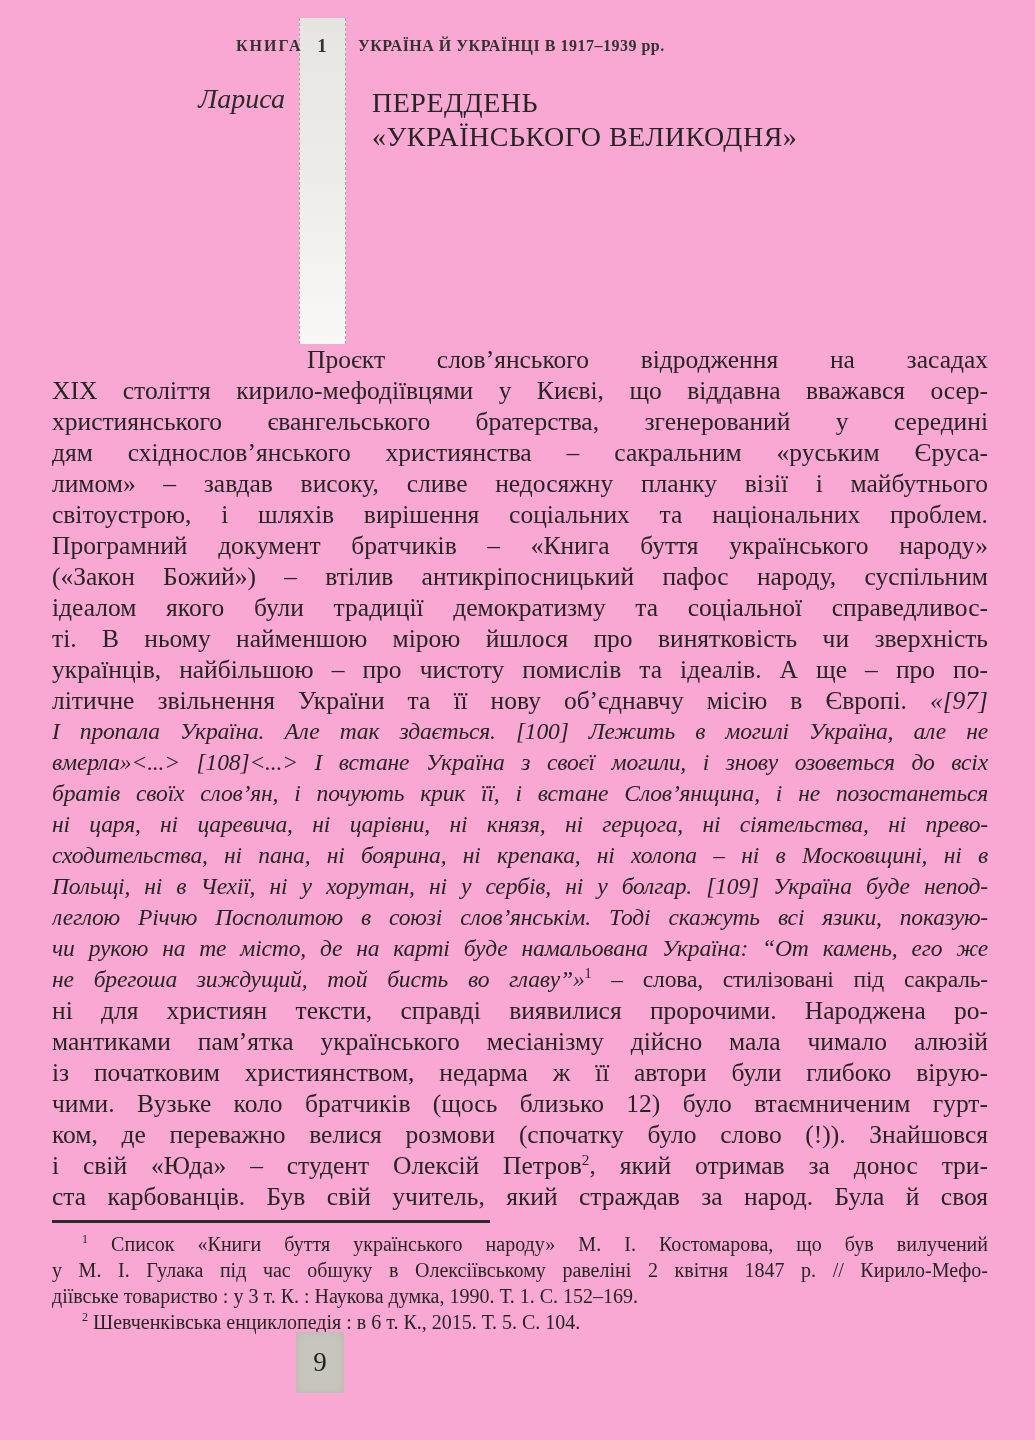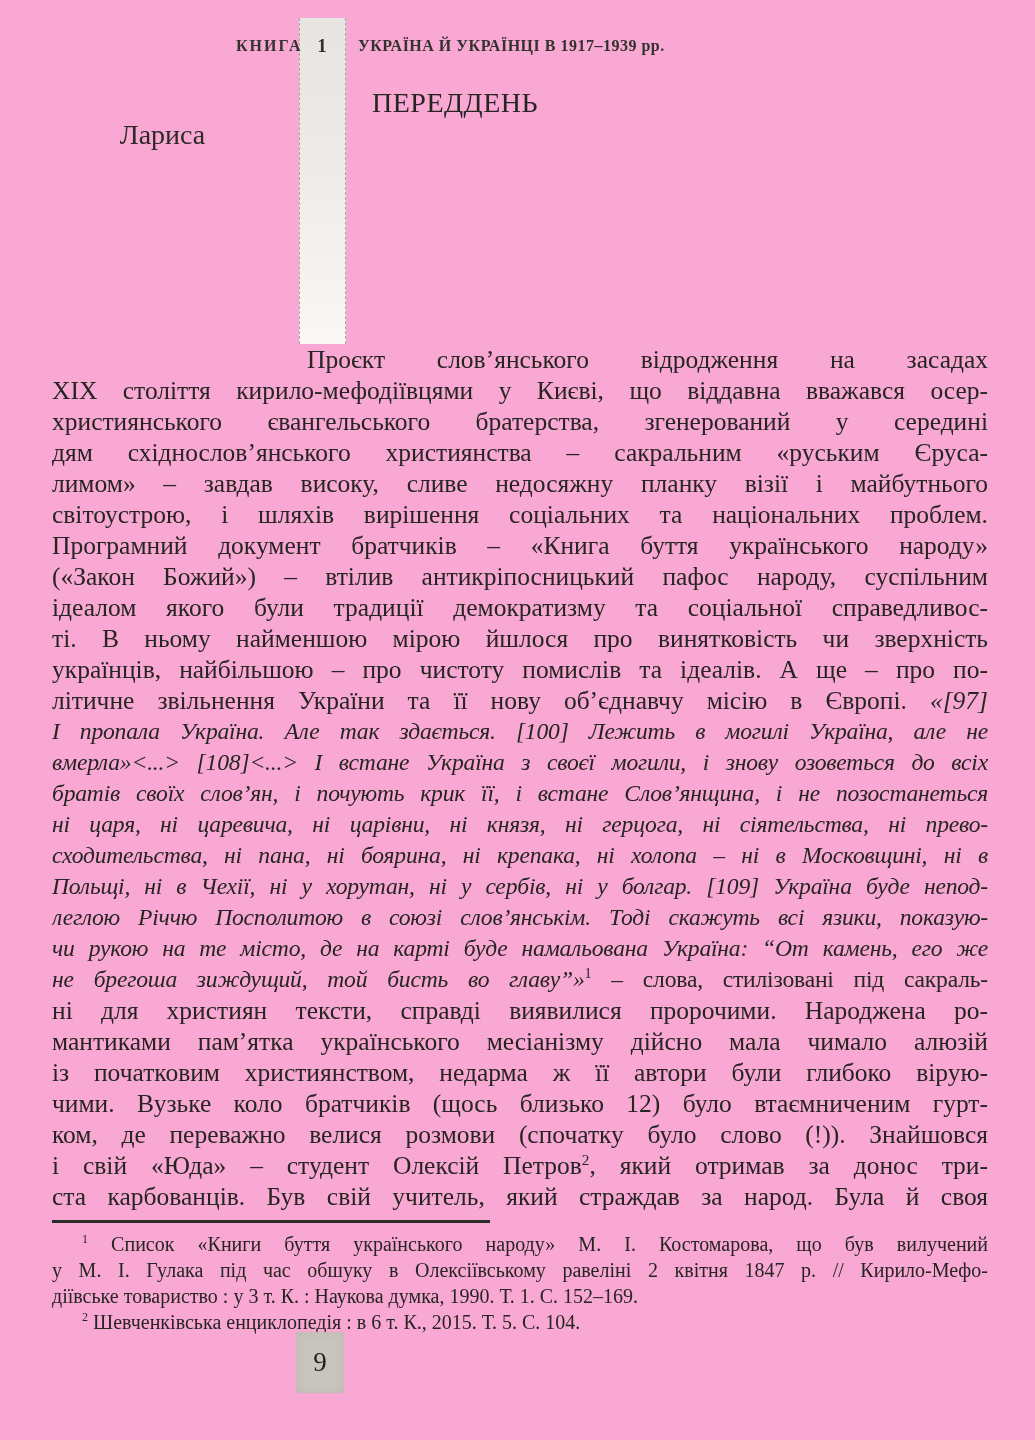--- a/index.html
+++ b/index.html
@@ -17,21 +17,21 @@
     background:linear-gradient(to bottom, #e7e5e1 0%, #edebe7 45%, #f9f8f6 100%);
     border-left:1px dashed #aaa6a0;
     border-right:1px dashed #aaa6a0;
   }
   .hdr { position:absolute; top:37px; font-weight:bold; font-size:16px; letter-spacing:1px; color:#33322f; }
   .hdr-book { left:236px; letter-spacing:2px; }
   .hdr-num { left:299px; width:47px; text-align:center; font-size:19px; top:35px; }
   .hdr-title { left:358px; font-size:16px; letter-spacing:0.5px; }
   .author {
     position:absolute; left:40px; top:84px; width:245px;
-    text-align:center; font-size:28px; line-height:30px; color:#2b2a27;margin-top:36px;
+    text-align:right; font-style:italic; font-size:28px; line-height:30px; color:#2b2a27;
   }
   .chapter {
     position:absolute; left:372px; top:86px; width:620px;
     font-size:28px; line-height:34px; letter-spacing:0.5px; color:#262522;
   }
   
   .bodytext { position:absolute; left:52px; top:344px; width:936px; }
   .tl {
     text-align:justify; text-align-last:justify; text-justify:inter-word;
     overflow:hidden;
@@ -64,20 +64,21 @@
   <div class="hdr hdr-book">КНИГА</div>
   <div class="hdr hdr-num">1</div>
   <div class="hdr hdr-title">УКРАЇНА Й УКРАЇНЦІ В 1917–1939 рр.</div>
 
   <div class="author">
     <div>Лариса</div>
   </div>
 
   <div class="chapter">
     <div>ПЕРЕДДЕНЬ</div>
+    <div>«УКРАЇНСЬКОГО ВЕЛИКОДНЯ»</div>
   </div>
 
   <div class="bodytext">
       <div class="tl" style="padding-left: 255px;"><span class="seg-r">Проєкт слов’янського відродження на засадах</span></div>
       <div class="tl"><span class="seg-r">XIX століття кирило-мефодіївцями у Києві, що віддавна вважався осер-</span></div>
       <div class="tl"><span class="seg-r">християнського євангельського братерства, згенерований у середині</span></div>
       <div class="tl"><span class="seg-r">дям східнослов’янського християнства – сакральним «руським Єруса-</span></div>
       <div class="tl"><span class="seg-r">лимом» – завдав високу, сливе недосяжну планку візії і майбутнього</span></div>
       <div class="tl"><span class="seg-r">світоустрою, і шляхів вирішення соціальних та національних проблем.</span></div>
       <div class="tl"><span class="seg-r">Програмний документ братчиків – «Книга буття українського народу»</span></div>

